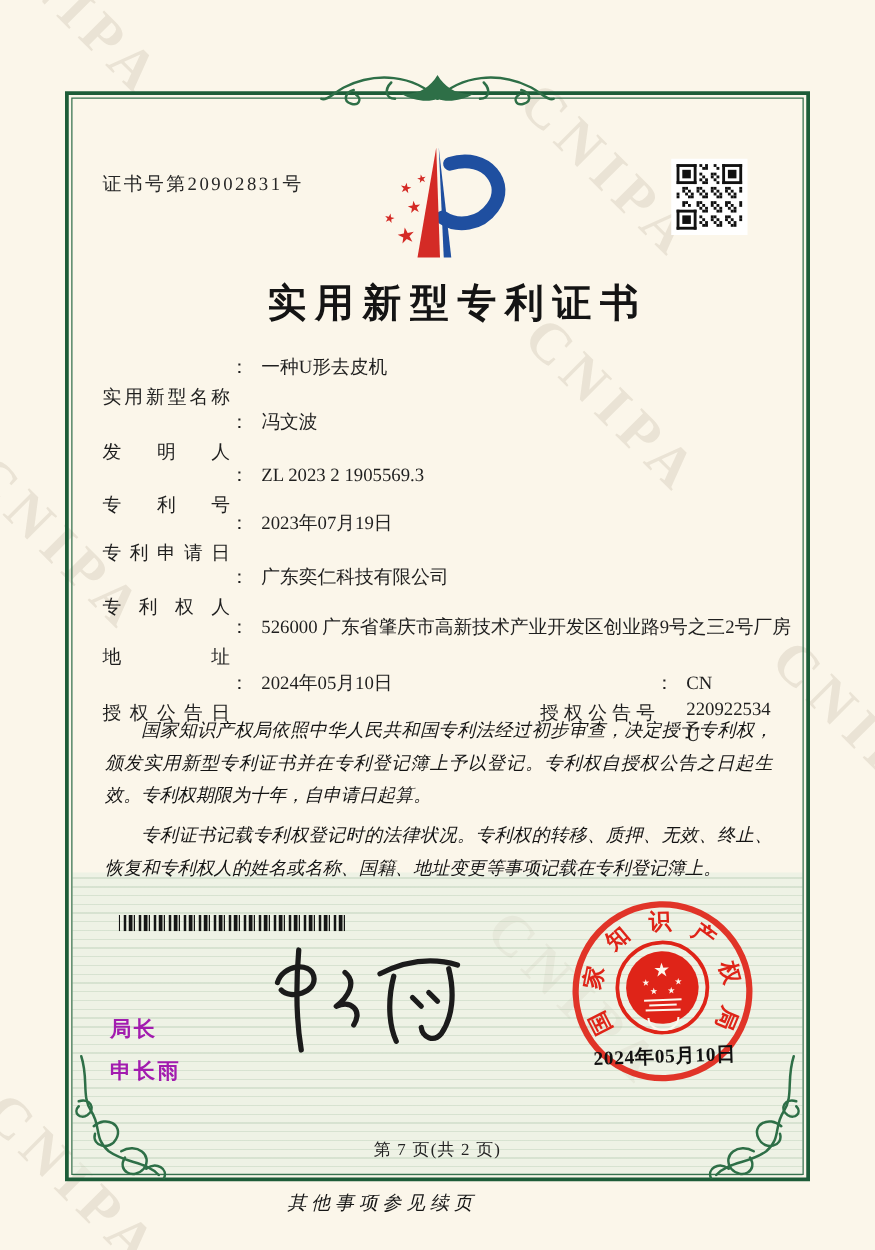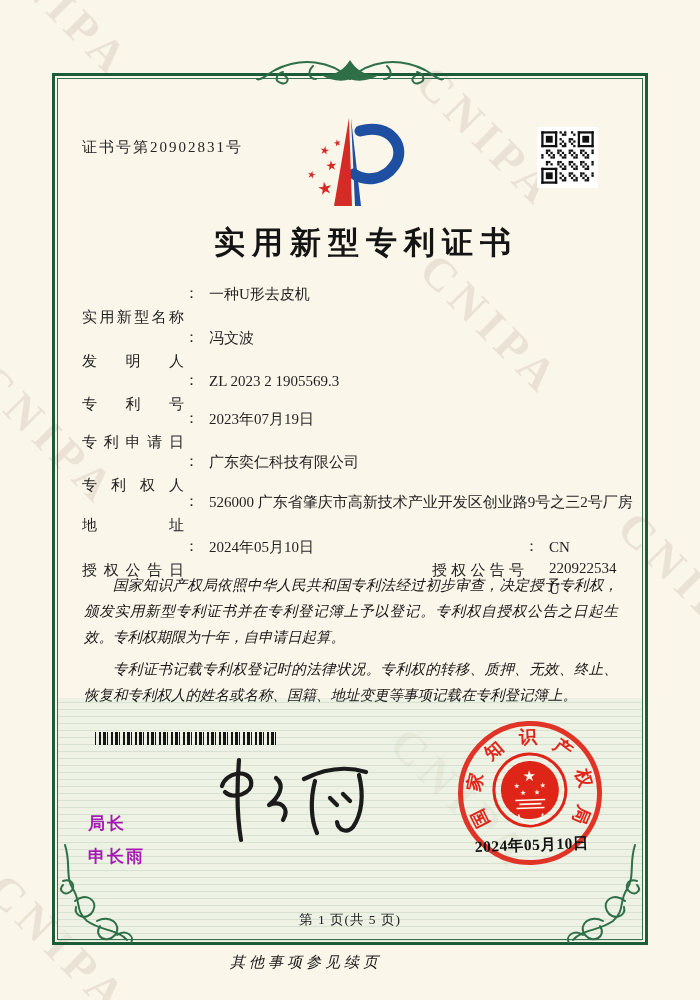--- a/index.html
+++ b/index.html
@@ -431,17 +431,17 @@
         <g stroke="#fdf8ee" stroke-width="1.6" fill="none">
           <path d="M-15,10 L15,10"></path>
           <path d="M-11,14 L11,14"></path>
           <path d="M-14,18 L14,18"></path>
           <path d="M-12,24 A 12 10 0 0 0 12,24"></path>
         </g>
       </svg>
       <div class="seal-date">2024年05月10日</div>
     </div>
 
-    <div class="page-number">第 1 页(共 5 页)</div>
+    <div class="page-number">第 7 页(共 2 页)</div>
     <div class="continuation">其他事项参见续页</div>
 
   </div>
 </div>
 
 </body></html>

